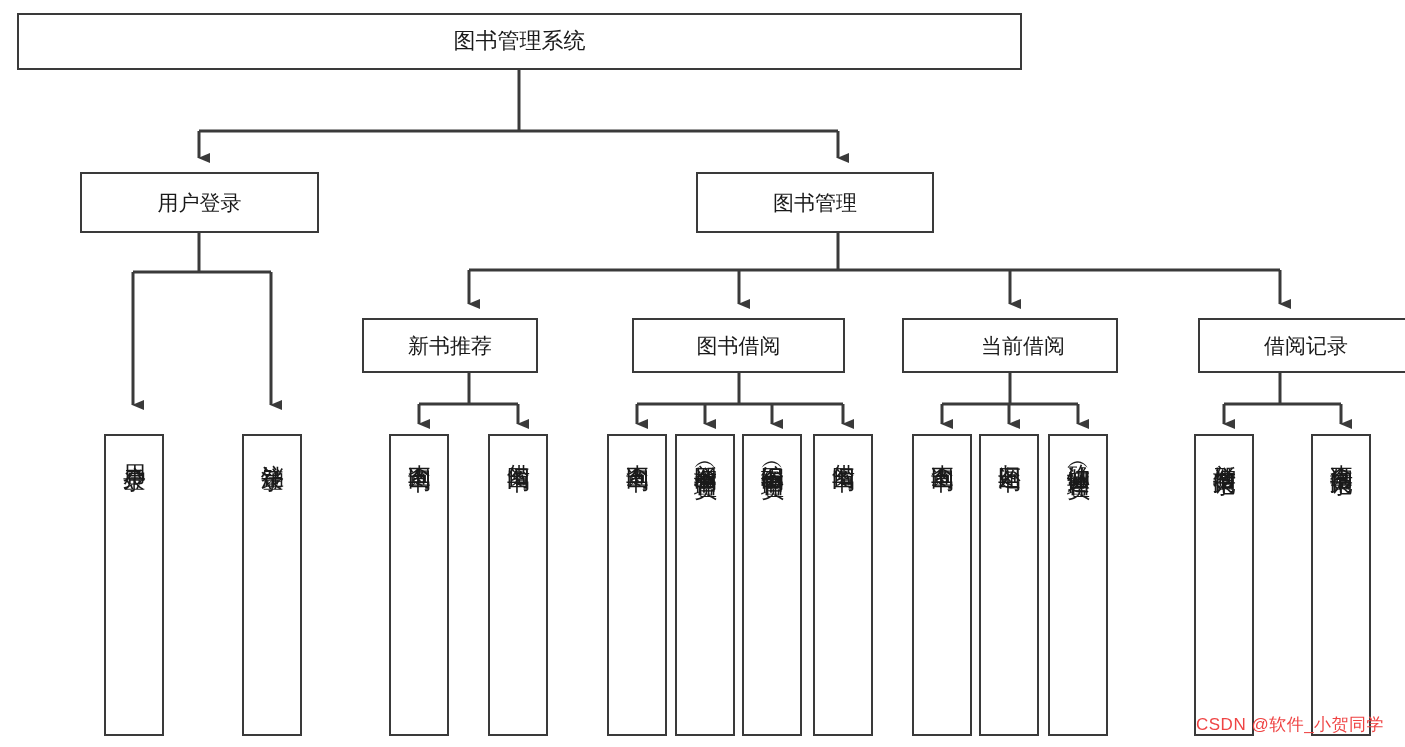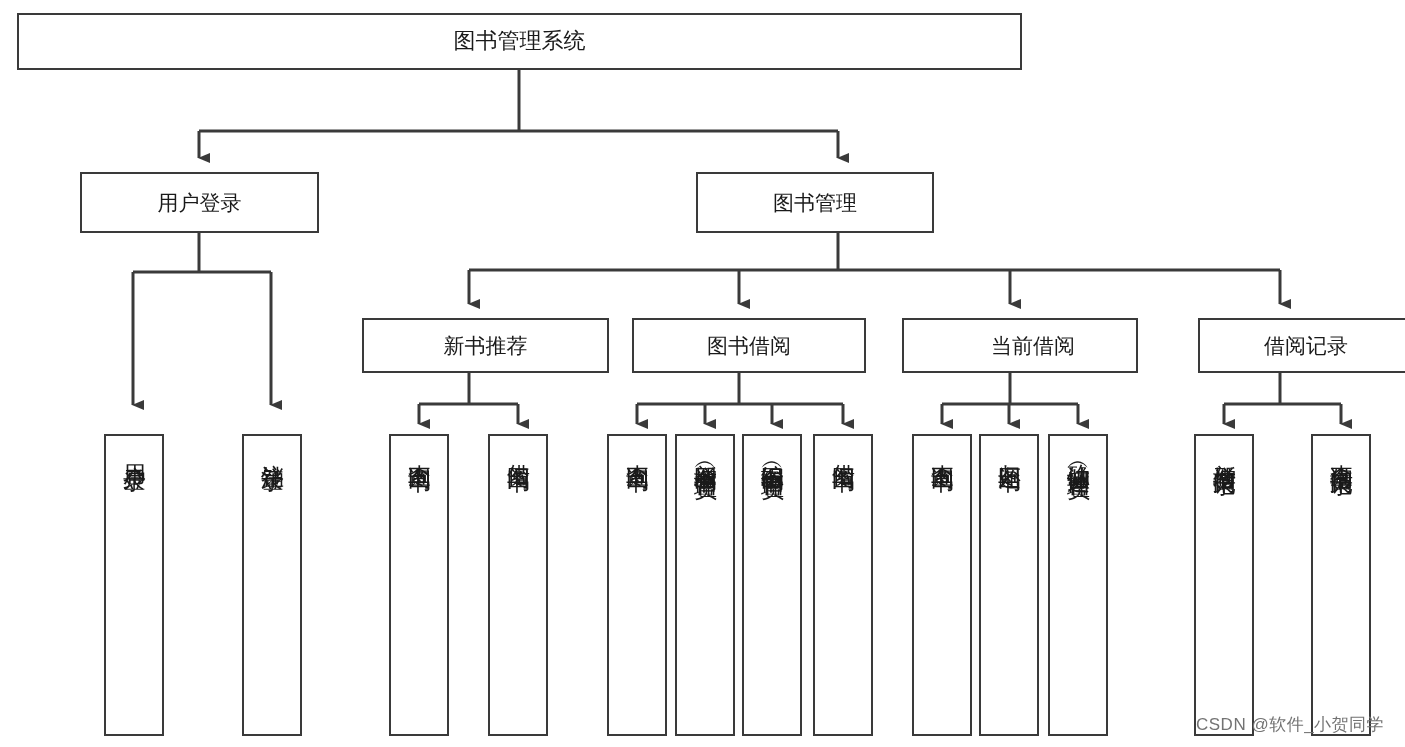--- a/index.html
+++ b/index.html
@@ -55,21 +55,21 @@
     letter-spacing: 2px;
     font-size: 23px;
     white-space: nowrap;
   }
   .node.root .label { font-size: 22px; }
   #watermark {
     position: absolute;
     left: 1196px;
     top: 713px;
     font-size: 17px;
-    color: #737373;
+    color: #ef4444;
     white-space: nowrap;
     letter-spacing: 0.5px;
     pointer-events: none;
   }
 </style>
 </head>
 <body>
 
 <div id="canvas">
 
@@ -128,29 +128,29 @@
   </div>
 
   <div class="node horiz" style="left:80px; top:172px; width:239px; height:61px;">
     <span class="label">用户登录</span>
   </div>
 
   <div class="node horiz" style="left:696px; top:172px; width:238px; height:61px;">
     <span class="label">图书管理</span>
   </div>
 
-  <div class="node horiz" style="left:362px; top:318px; width:247px; height:55px;">
+  <div class="node horiz" style="left:362px; top:318px; width:176px; height:55px;">
     <span class="label">新书推荐</span>
   </div>
 
-  <div class="node horiz" style="left:632px; top:318px; width:234px; height:55px;justify-content:center;">
+  <div class="node horiz" style="left:632px; top:318px; width:213px; height:55px;justify-content:center;">
     <span class="label">图书借阅</span>
   </div>
 
-  <div class="node horiz" style="left:902px; top:318px; width:236px; height:55px;padding-left:26px;">
+  <div class="node horiz" style="left:902px; top:318px; width:216px; height:55px;padding-left:26px;">
     <span class="label">当前借阅</span>
   </div>
 
   <div class="node horiz" style="left:1172px; top:318px; width:216px; height:55px;margin-left:26px;">
     <span class="label">借阅记录</span>
   </div>
 
   <div class="node vert" style="left:104px; top:434px; width:60px; height:302px;">
     <span class="label">用户登录</span>
   </div>

